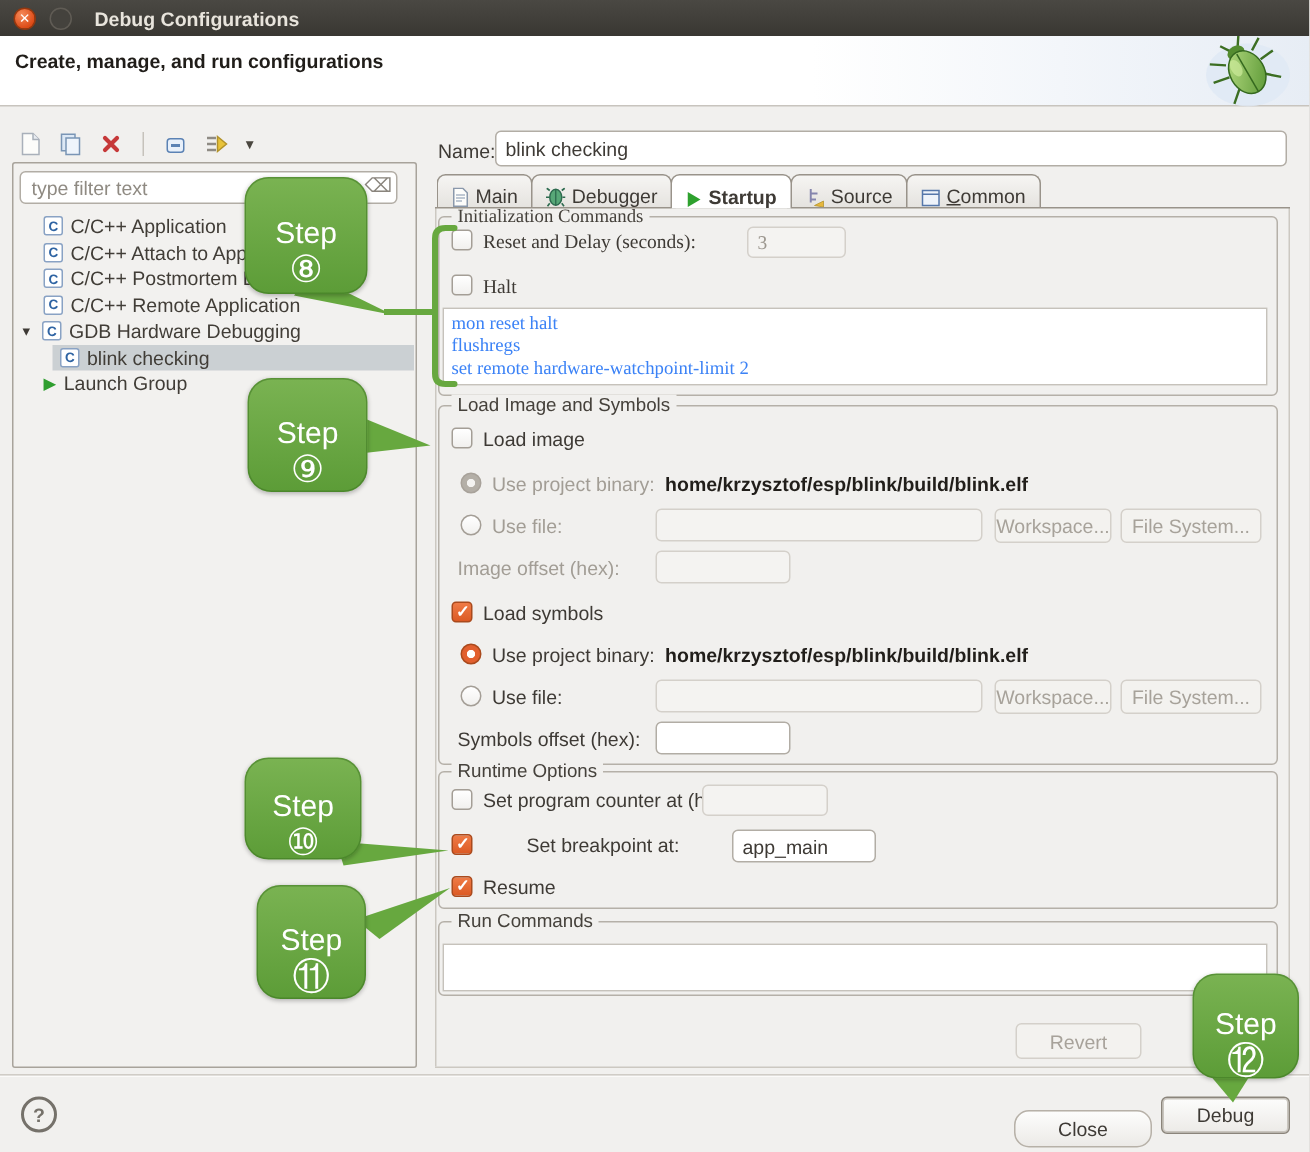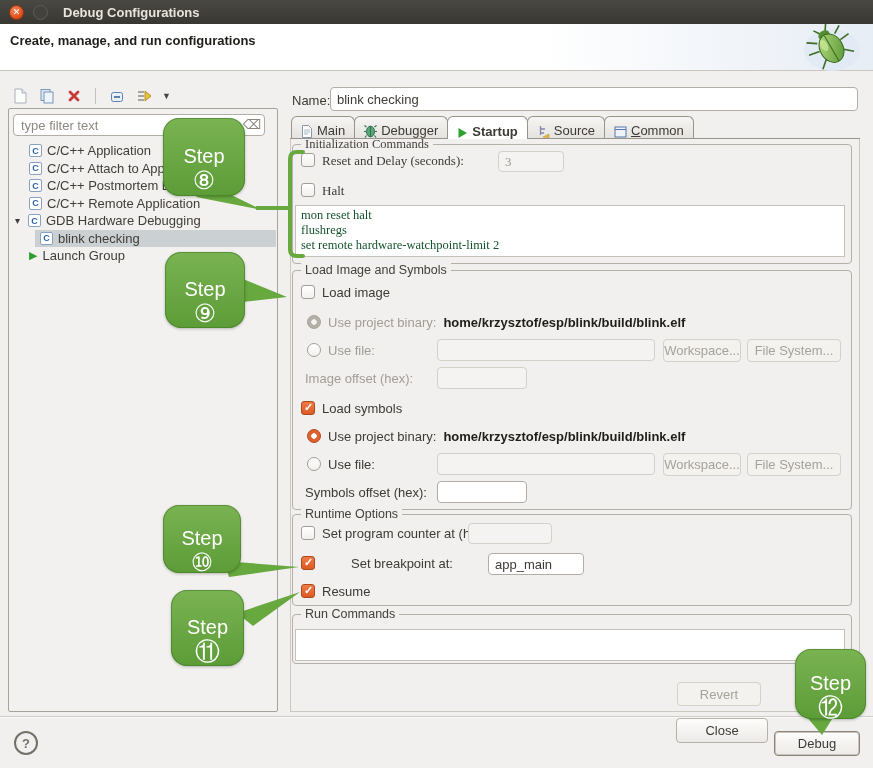--- a/index.html
+++ b/index.html
@@ -64,21 +64,21 @@
   .cb.on::after{content:"✓";position:absolute;left:2px;top:-1px;color:#fff;font-size:11px;font-weight:bold;}
   .rad{width:14px;height:14px;border:1px solid #a49e96;border-radius:50%;background:linear-gradient(#fff,#f1f0ee);box-sizing:border-box;flex:none;}
   .rad.on{background:radial-gradient(circle,#fff 0 2.5px,#e2602f 3px 100%);border-color:#aa4a1d;}
   .rad.gsel{background:radial-gradient(circle,#f4f3f1 0 2.5px,#b4afa7 3px 100%);border-color:#a8a29a;}
   .lab{font-size:13px;color:#3e3a35;}
   .lab.dis{color:#a29d95;}
   .lab.path{font-weight:bold;color:#211e1a;}
   .btn{border:1px solid #b7b1a8;border-radius:4px;background:linear-gradient(#fdfdfc,#eceae7);font-size:13px;color:#3e3a35;
        display:flex;align-items:center;justify-content:center;box-sizing:border-box;font-family:inherit;position:absolute;}
   .btn.dis{color:#a7a29a;background:#f3f2ef;border-color:#d4d0ca;text-align:right;}
-  .cmdbox{position:absolute;background:#fff;border:1px solid #c6c2bb;font-size:12.5px;line-height:15px;color:#14532d;
+  .cmdbox{position:absolute;background:#fff;border:1px solid #c6c2bb;font-size:12.5px;line-height:15px;color:#3b82f6;
           padding:2px 5px;white-space:pre-line;box-sizing:border-box;overflow:hidden;}
   
   .sep{position:absolute;left:0;top:716px;width:873px;border-top:1px solid #d0ccc6;box-shadow:0 1px 0 #fbfaf9;}
   .help{position:absolute;left:14px;top:731px;width:20px;height:20px;border:2px solid #75716a;border-radius:50%;
         color:#75716a;font-weight:bold;font-size:13px;display:flex;align-items:center;justify-content:center;box-sizing:content-box;}
   
   .overlay{position:absolute;left:0;top:0;width:873px;height:768px;z-index:40;pointer-events:none;}
   .step{position:absolute;z-index:41;background:linear-gradient(#7ab352,#5c9c37);border-radius:16px;color:#fff;
         display:flex;flex-direction:column;align-items:center;justify-content:center;
         box-shadow:inset 0 0 0 1px rgba(62,118,34,.55),0 1px 3px rgba(0,0,0,.25);}
@@ -314,21 +314,21 @@
   </div>
 
   <div class="group" style="top:614px;height:50px;">
     <div class="gtitle">Run Commands</div>
     <div class="cmdbox" style="left:2px;top:14px;width:550px;height:32px;"></div>
   </div>
 
   <div class="btn dis" style="left:677px;top:682px;width:84px;height:24px;">Revert</div>
   <div class="sep"></div>
   <div class="help">?</div>
-  <div class="btn" style="left:676px;top:718px;width:92px;height:25px;">Close</div>
+  <div class="btn" style="left:676px;top:740px;width:92px;height:25px;border-radius:10px;">Close</div>
   <div class="btn" style="left:774px;top:731px;width:86px;height:25px;border-color:#8b857b;box-shadow:inset 0 0 0 1px #c9c5be;">Debug</div>
 
   <svg class="overlay">
     <polygon points="207,183 262,210 196,197" fill="#67a83f"></polygon>
     <path d="M256 208 H288" stroke="#67a83f" stroke-width="4"></path>
     <path d="M303 152 H297 Q290 152 290 159 V249 Q290 256 297 256 H303" fill="none" stroke="#67a83f" stroke-width="4" stroke-linecap="round"></path>
     <polygon points="243,279 287,297 243,302" fill="#67a83f"></polygon>
     <polygon points="224,561 299,567 229,577" fill="#67a83f"></polygon>
     <polygon points="237,613 300,592 253,626" fill="#67a83f"></polygon>
     <polygon points="806,716 822,735 834,716" fill="#67a83f"></polygon>

